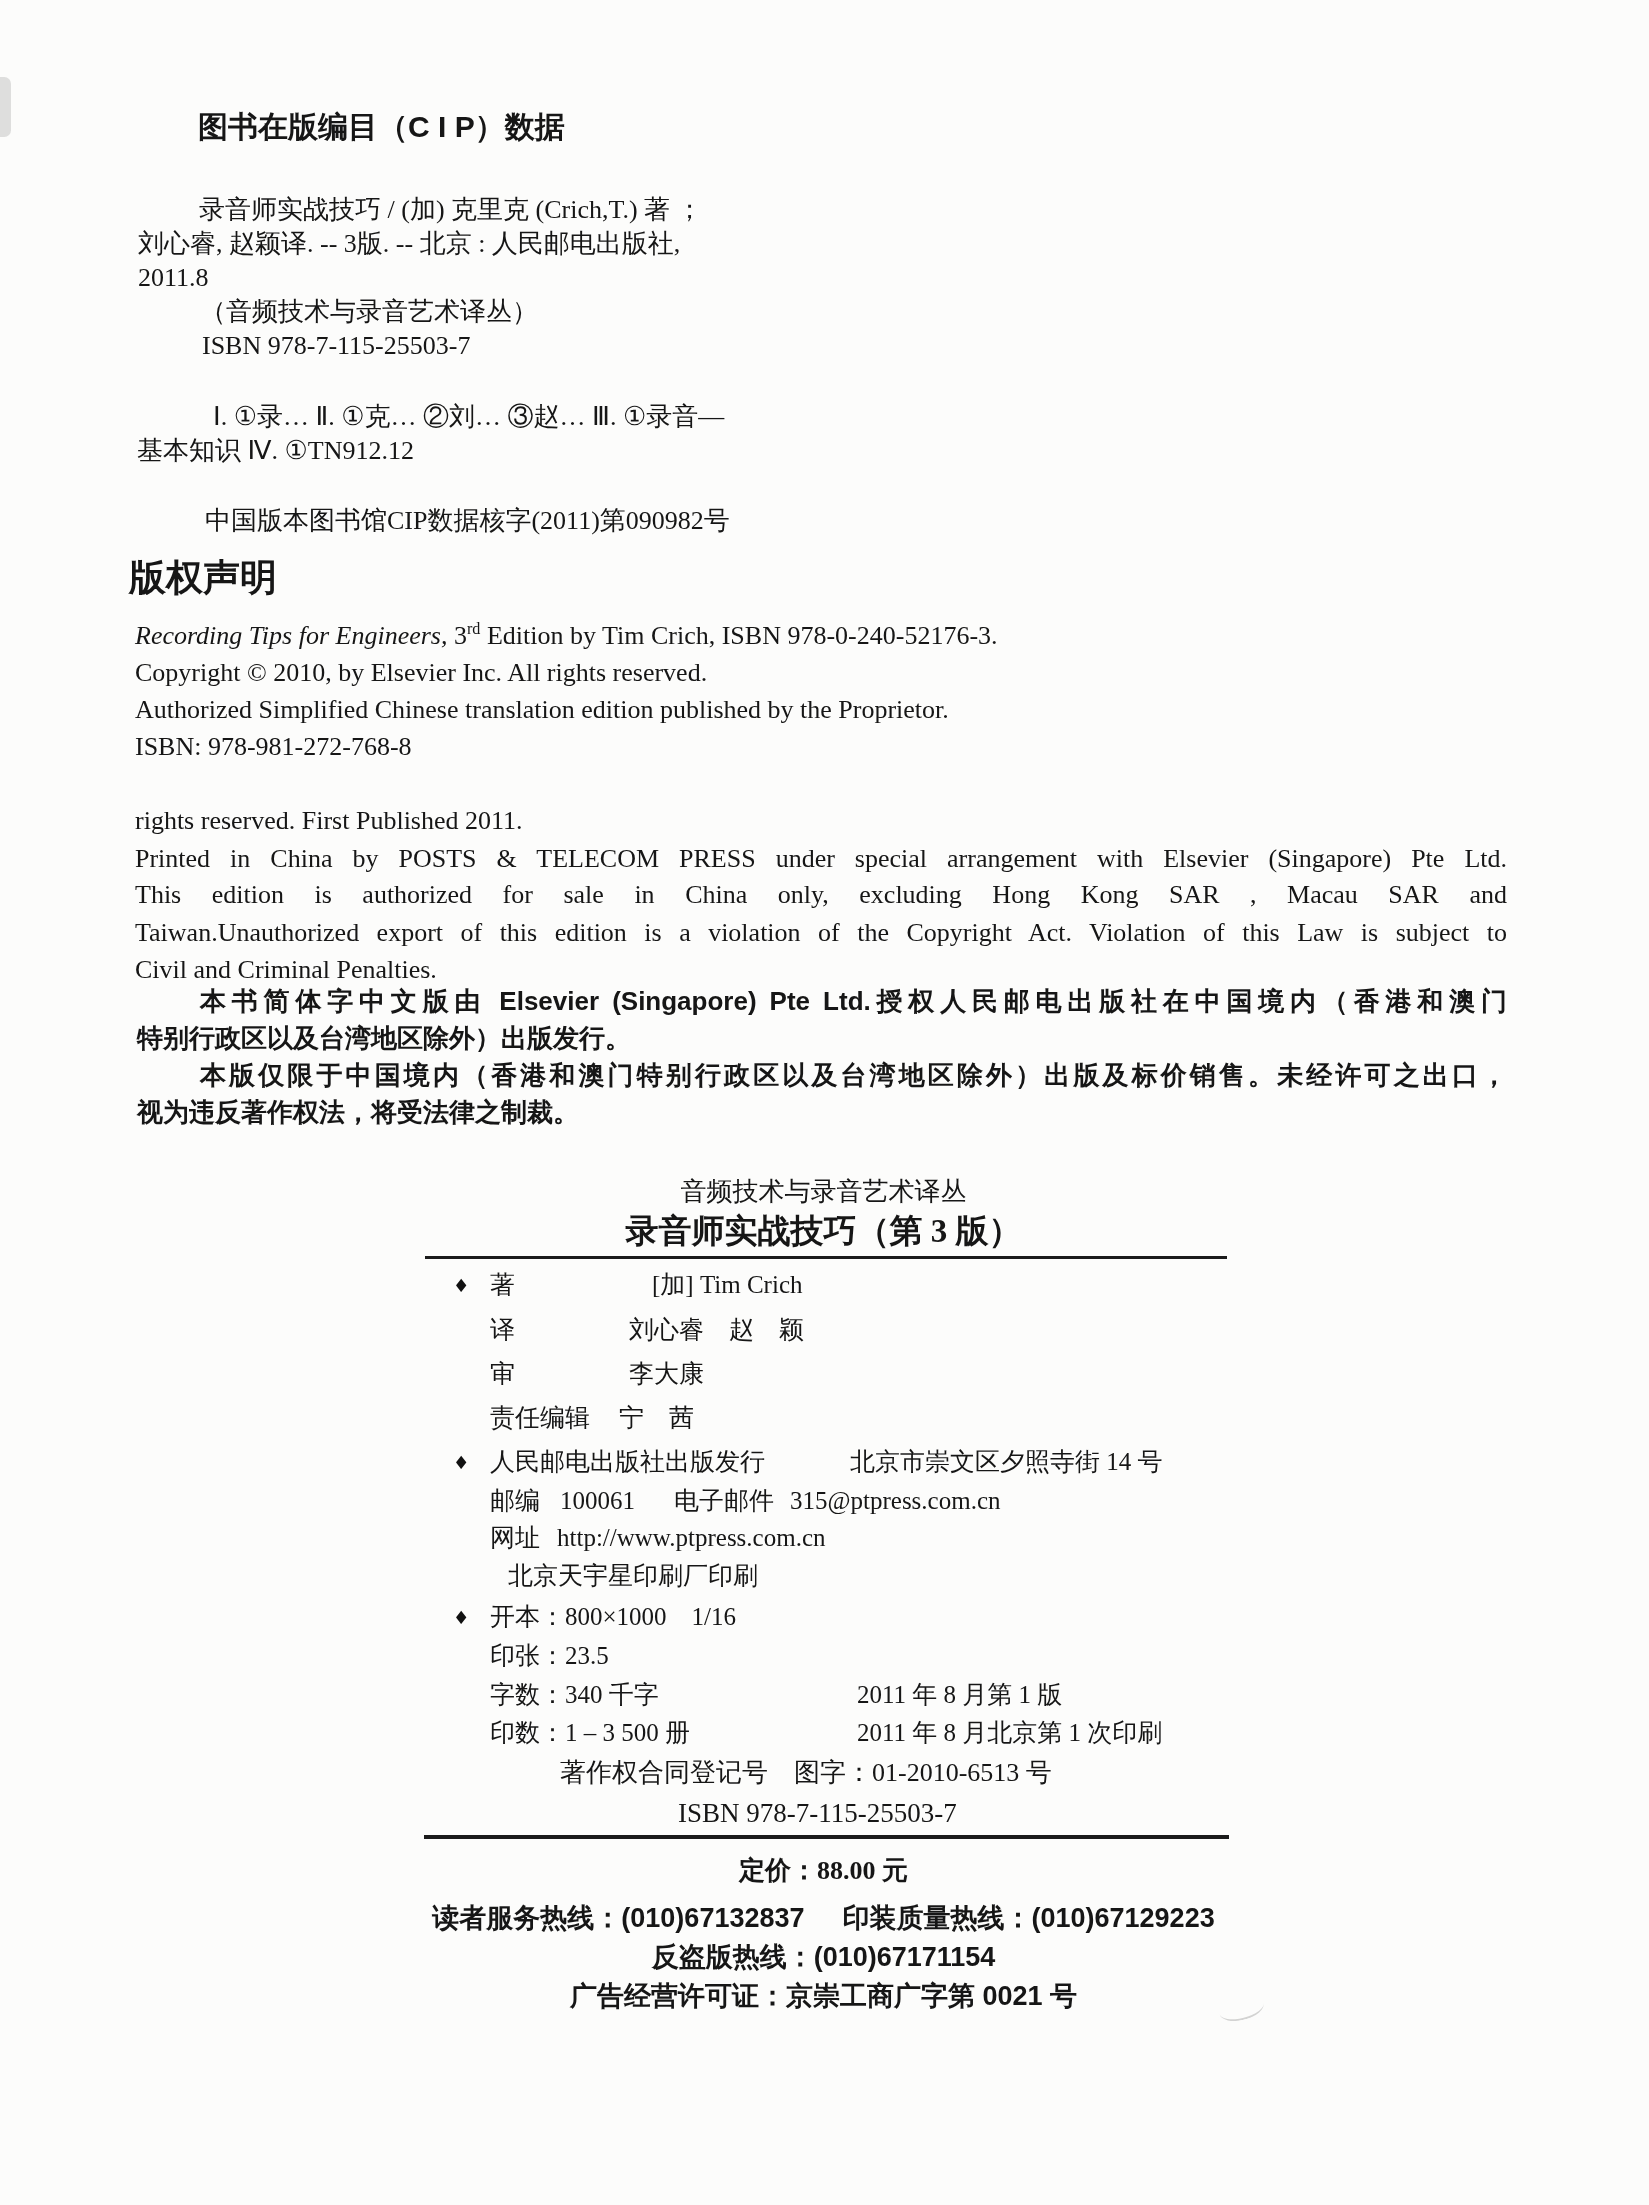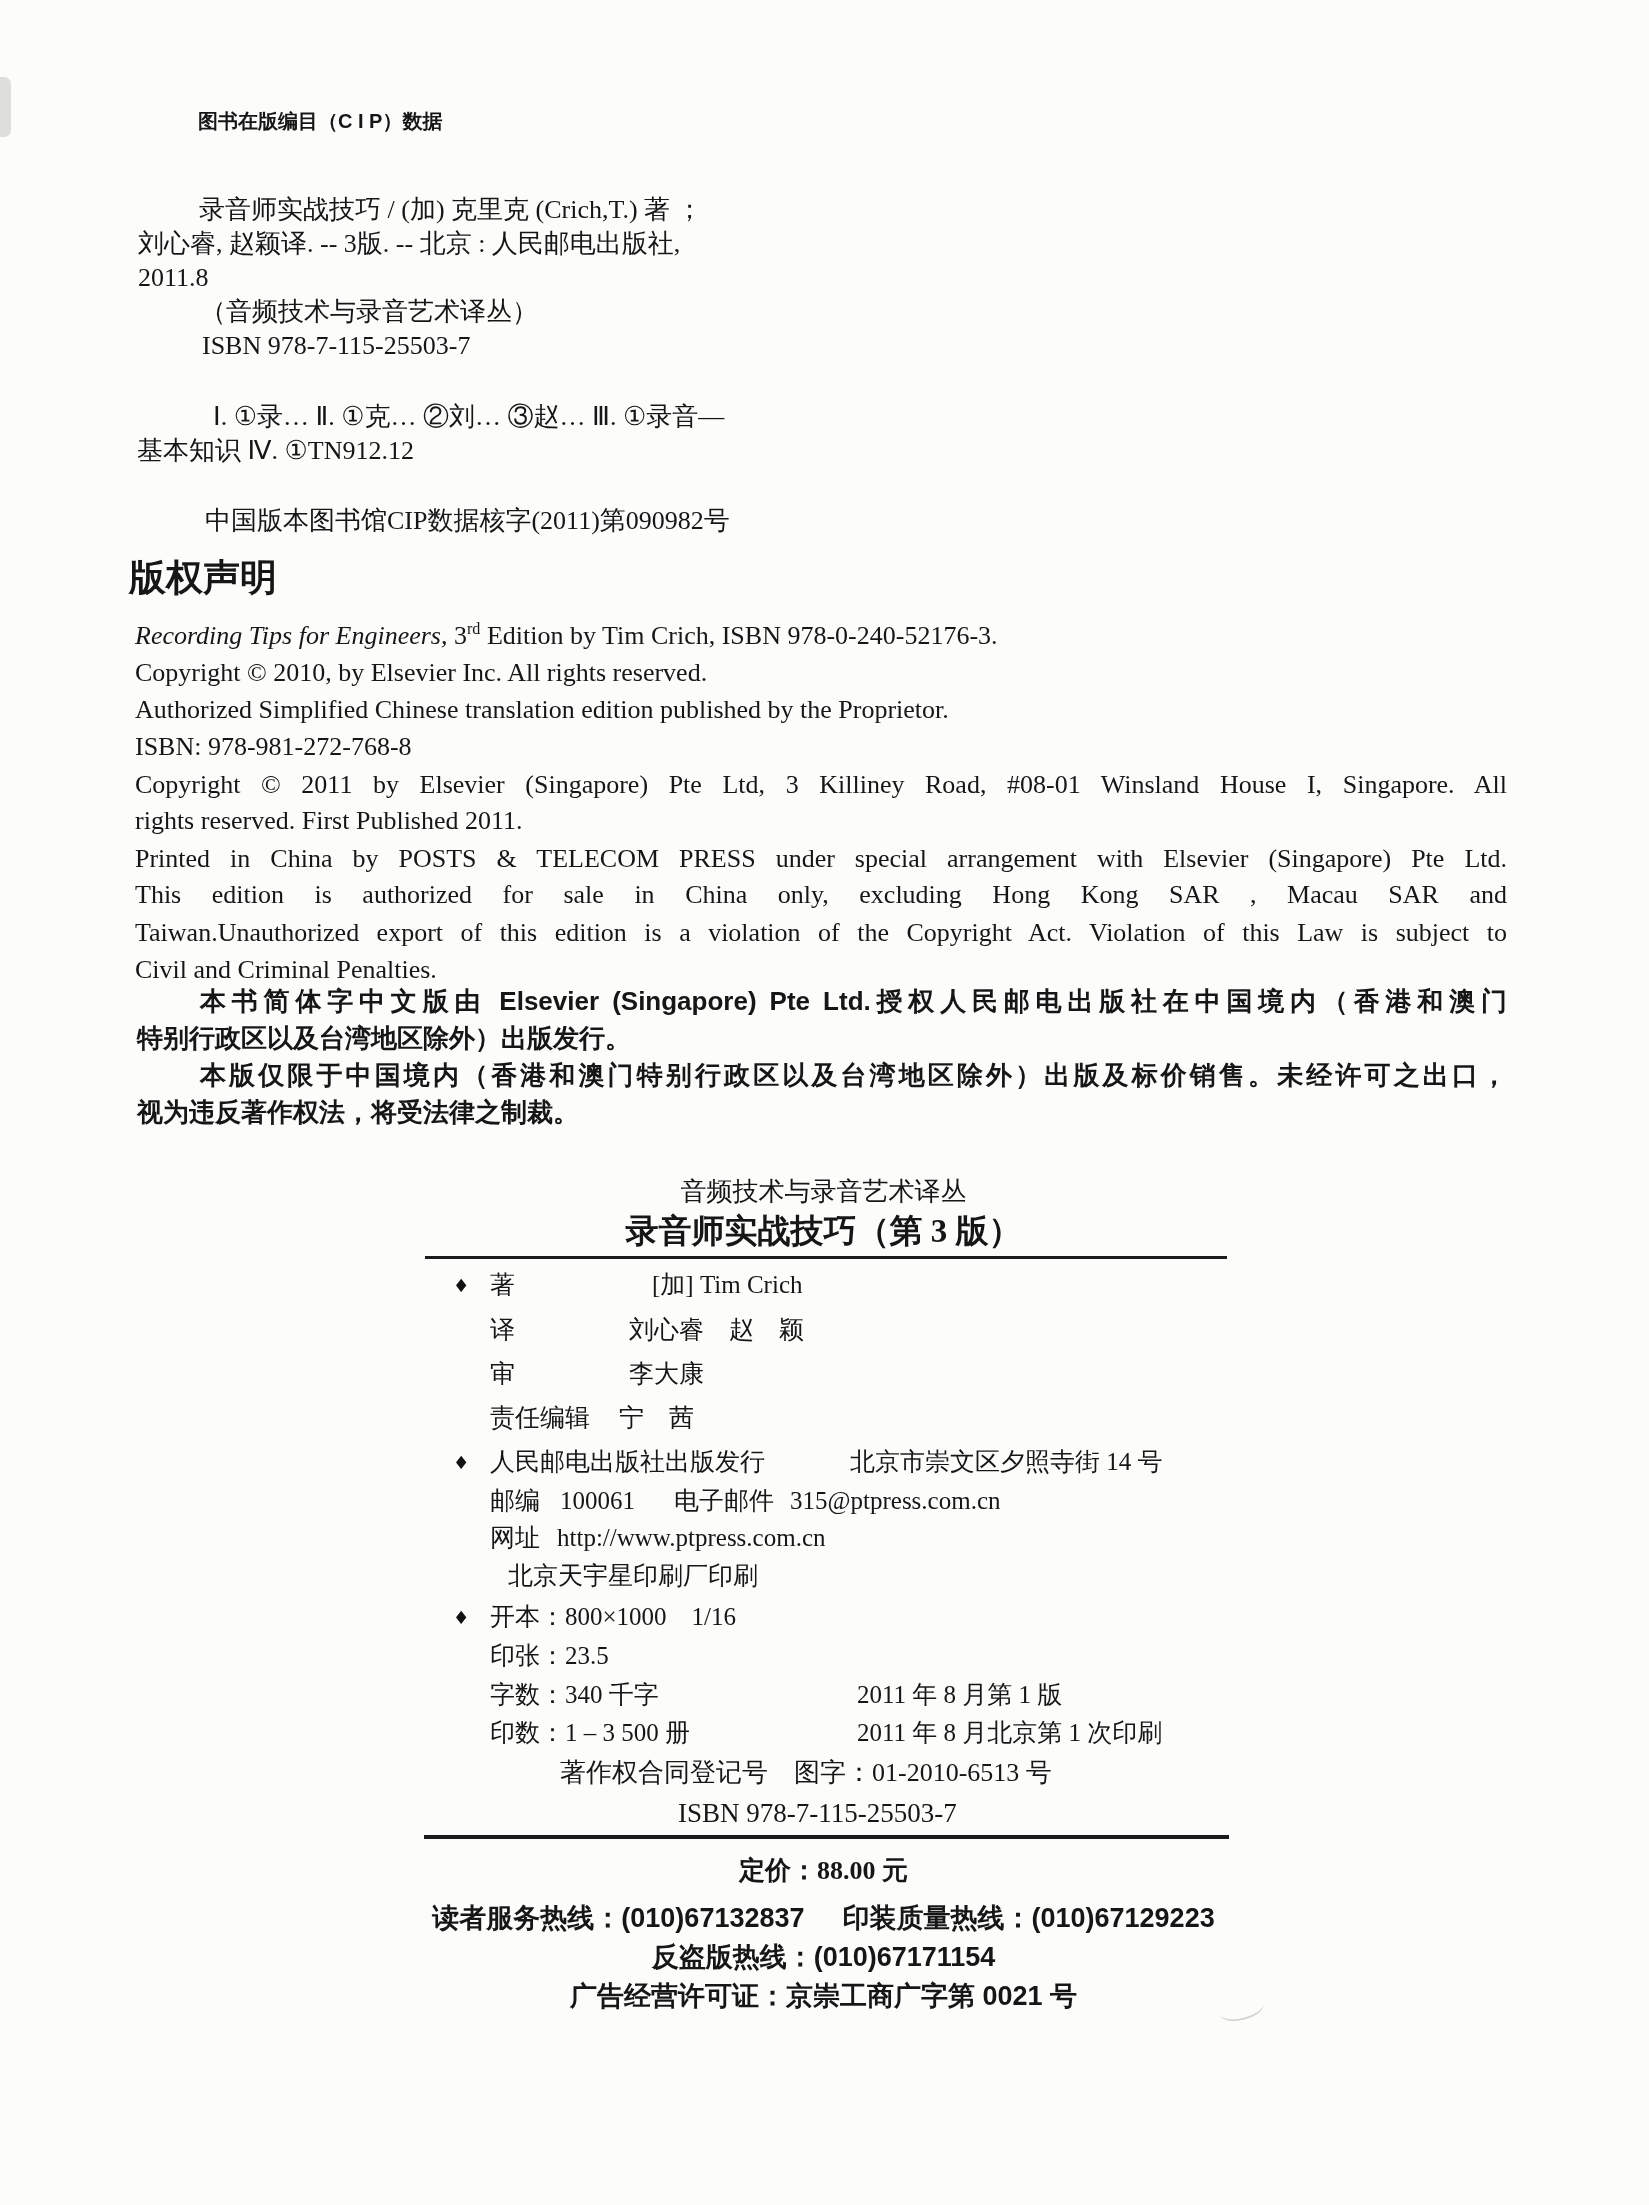--- a/index.html
+++ b/index.html
@@ -8,21 +8,21 @@
     width:1650px;height:2205px;
     background:#fcfcfb;
     overflow:hidden;
     color:#161616;
   }
   .line{position:absolute;white-space:pre;line-height:1.15;}
   .serif{font-family:"Liberation Serif", serif;}
   .sansb{font-family:"Liberation Sans", sans-serif;font-weight:bold;}
   .serifb{font-family:"Liberation Serif", serif;font-weight:bold;}
   .fs30{font-size:25px;} .fs31{font-size:26px;} .fs32{font-size:27px;}
-  .fs33{font-size:20px;} .fs37{font-size:37px;} .fs39{font-size:33px;}
+  .fs33{font-size:30px;} .fs37{font-size:37px;} .fs39{font-size:33px;}
   .just{white-space:normal;width:1372px;text-align:justify;text-align-last:justify;}
   .ind{text-indent:65px;}
   .center{left:0;width:1647px;text-align:center;}
   .it{font-style:italic;}
   sup{font-size:0.62em;vertical-align:super;line-height:0;}
   .rule{position:absolute;background:#1b1b1b;}
   .diamond{position:absolute;font-size:18.3px;color:#111;font-family:"DejaVu Sans", sans-serif;}
   .hot{display:flex;justify-content:center;gap:38px;}
   .artifact{position:absolute;pointer-events:none;}
 </style>
@@ -44,21 +44,20 @@
   <div class="line serif fs31" style="left:137px;top:436px;">基本知识 Ⅳ. ①TN912.12</div>
   <div class="line serif fs31" style="left:205px;top:506px;">中国版本图书馆CIP数据核字(2011)第090982号</div>
 
   <div class="line sansb fs37" style="left:129px;top:557px;">版权声明</div>
 
   <div class="line serif fs31" style="left:135px;top:621px;"><span class="it">Recording Tips for Engineers,</span><span> 3</span><sup>rd</sup><span> Edition by Tim Crich, ISBN 978-0-240-52176-3.</span></div>
 
   <div class="line serif fs31" style="left:135px;top:658px;">Copyright © 2010, by Elsevier Inc. All rights reserved.</div>
   <div class="line serif fs31" style="left:135px;top:695px;">Authorized Simplified Chinese translation edition published by the Proprietor.</div>
   <div class="line serif fs31" style="left:135px;top:732px;">ISBN: 978-981-272-768-8</div>
-  <div class="line serif fs31 just" style="left:135px;top:770px;">Copyright © 2011 by Elsevier (Singapore) Pte Ltd, 3 Killiney Road, #08-01 Winsland House I, Singapore. All</div>
   <div class="line serif fs31" style="left:135px;top:806px;">rights reserved. First Published 2011.</div>
   <div class="line serif fs31 just" style="left:135px;top:844px;">Printed in China by POSTS &amp; TELECOM PRESS under special arrangement with Elsevier (Singapore) Pte Ltd.</div>
   <div class="line serif fs31 just" style="left:135px;top:880px;">This edition is authorized for sale in China only, excluding Hong Kong SAR , Macau SAR and</div>
   <div class="line serif fs31 just" style="left:135px;top:918px;">Taiwan.Unauthorized export of this edition is a violation of the Copyright Act. Violation of this Law is subject to</div>
   <div class="line serif fs31" style="left:135px;top:955px;">Civil and Criminal Penalties.</div>
 
   <div class="line sansb fs31 just ind" style="left:135px;top:987px;">本书简体字中文版由 Elsevier (Singapore) Pte Ltd.授权人民邮电出版社在中国境内（香港和澳门</div>
   <div class="line sansb fs31" style="left:137px;top:1024px;">特别行政区以及台湾地区除外）出版发行。</div>
   <div class="line sansb fs31 just ind" style="left:135px;top:1061px;">本版仅限于中国境内（香港和澳门特别行政区以及台湾地区除外）出版及标价销售。未经许可之出口，</div>
   <div class="line sansb fs31" style="left:137px;top:1098px;">视为违反著作权法，将受法律之制裁。</div>

